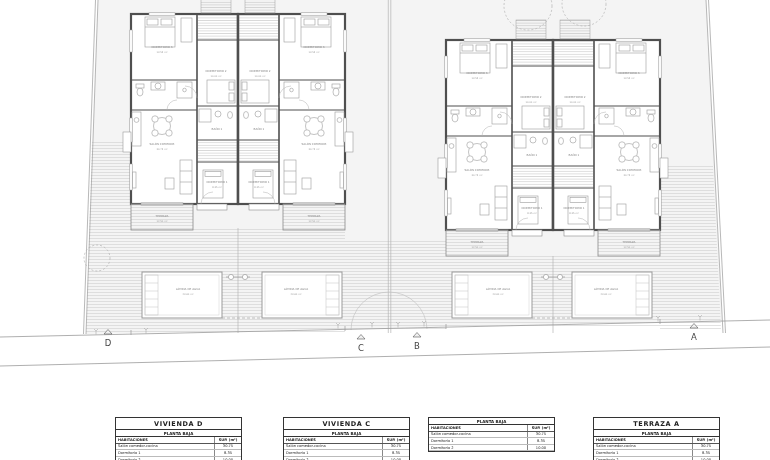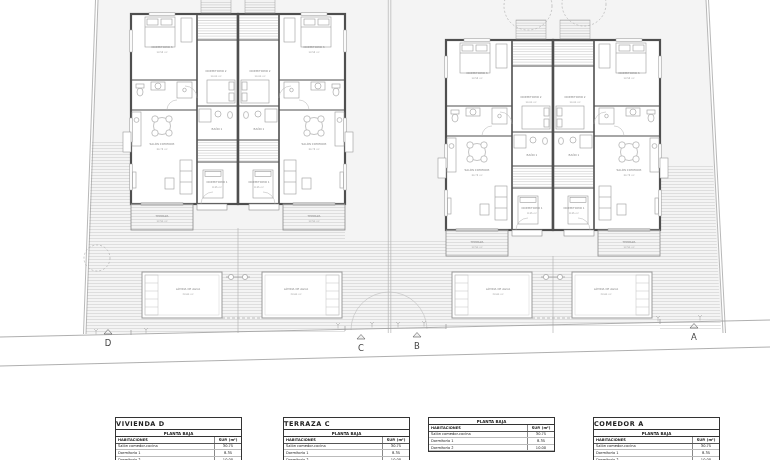--- a/index.html
+++ b/index.html
@@ -16,21 +16,21 @@
   .party{stroke:#4f4f4f;stroke-width:2.4;}
   .bound{stroke:#9a9a9a;stroke-width:.7;fill:none;}
   .divline{stroke:#b5b5b5;stroke-width:.7;}
   .street{stroke:#9a9a9a;stroke-width:.8;}
   .tree{fill:none;stroke:#b2b2b2;stroke-width:.7;stroke-dasharray:2,2;}
   .gate{fill:none;stroke:#c4c4c4;stroke-width:.7;}
   .tri{fill:#f0f0f0;stroke:#555;stroke-width:.6;}
   
   .vtable{position:absolute;top:417px;width:125px;background:#ffffff;border:1px solid #333;
           color:#222;}
-  .vt-title{font-size:6.5px;font-weight:bold;letter-spacing:.6px;
+  .vt-title{font-size:6.5px;font-weight:bold;text-align:center;letter-spacing:.6px;
             border-bottom:1px solid #333;padding:1.5px 0;}
   .vt-sub{font-size:4px;font-weight:bold;text-align:center;border-bottom:.5px solid #333;padding:.5px 0;}
   .vt-head{display:flex;font-size:3.6px;font-weight:bold;border-bottom:.5px solid #555;}
   .vt-row{display:flex;font-size:3.6px;border-bottom:.4px solid #bbb;}
   .vt-head .n,.vt-row .n{flex:1;padding:.8px 0 .8px 2px;white-space:nowrap;overflow:hidden;}
   .vt-head .s,.vt-row .s{width:26px;text-align:center;border-left:.5px solid #888;padding:.8px 0;}
 </style>
 </head>
 <body>
 
@@ -298,21 +298,21 @@
       <span class="s">8.35</span>
     </div>
   <div class="vt-row">
       <span class="n">Dormitorio 2</span>
       <span class="s">10.00</span>
     </div>
 
 </div>
 
 <div class="vtable" style="left:283px">
-  <div class="vt-title">TERRAZA C</div>
+  <div class="vt-title">VIVIENDA C</div>
   <div class="vt-sub">PLANTA BAJA</div>
   <div class="vt-head">
     <span class="n">HABITACIONES</span>
     <span class="s">SUP. (m²)</span>
   </div>
   <div class="vt-row">
       <span class="n">Salón comedor-cocina</span>
       <span class="s">30.75</span>
     </div>
   <div class="vt-row">
@@ -341,21 +341,21 @@
       <span class="s">8.35</span>
     </div>
   <div class="vt-row">
       <span class="n">Dormitorio 2</span>
       <span class="s">10.00</span>
     </div>
 
 </div>
 
 <div class="vtable" style="left:593px">
-  <div class="vt-title">COMEDOR A</div>
+  <div class="vt-title">TERRAZA A</div>
   <div class="vt-sub">PLANTA BAJA</div>
   <div class="vt-head">
     <span class="n">HABITACIONES</span>
     <span class="s">SUP. (m²)</span>
   </div>
   <div class="vt-row">
       <span class="n">Salón comedor-cocina</span>
       <span class="s">30.75</span>
     </div>
   <div class="vt-row">

